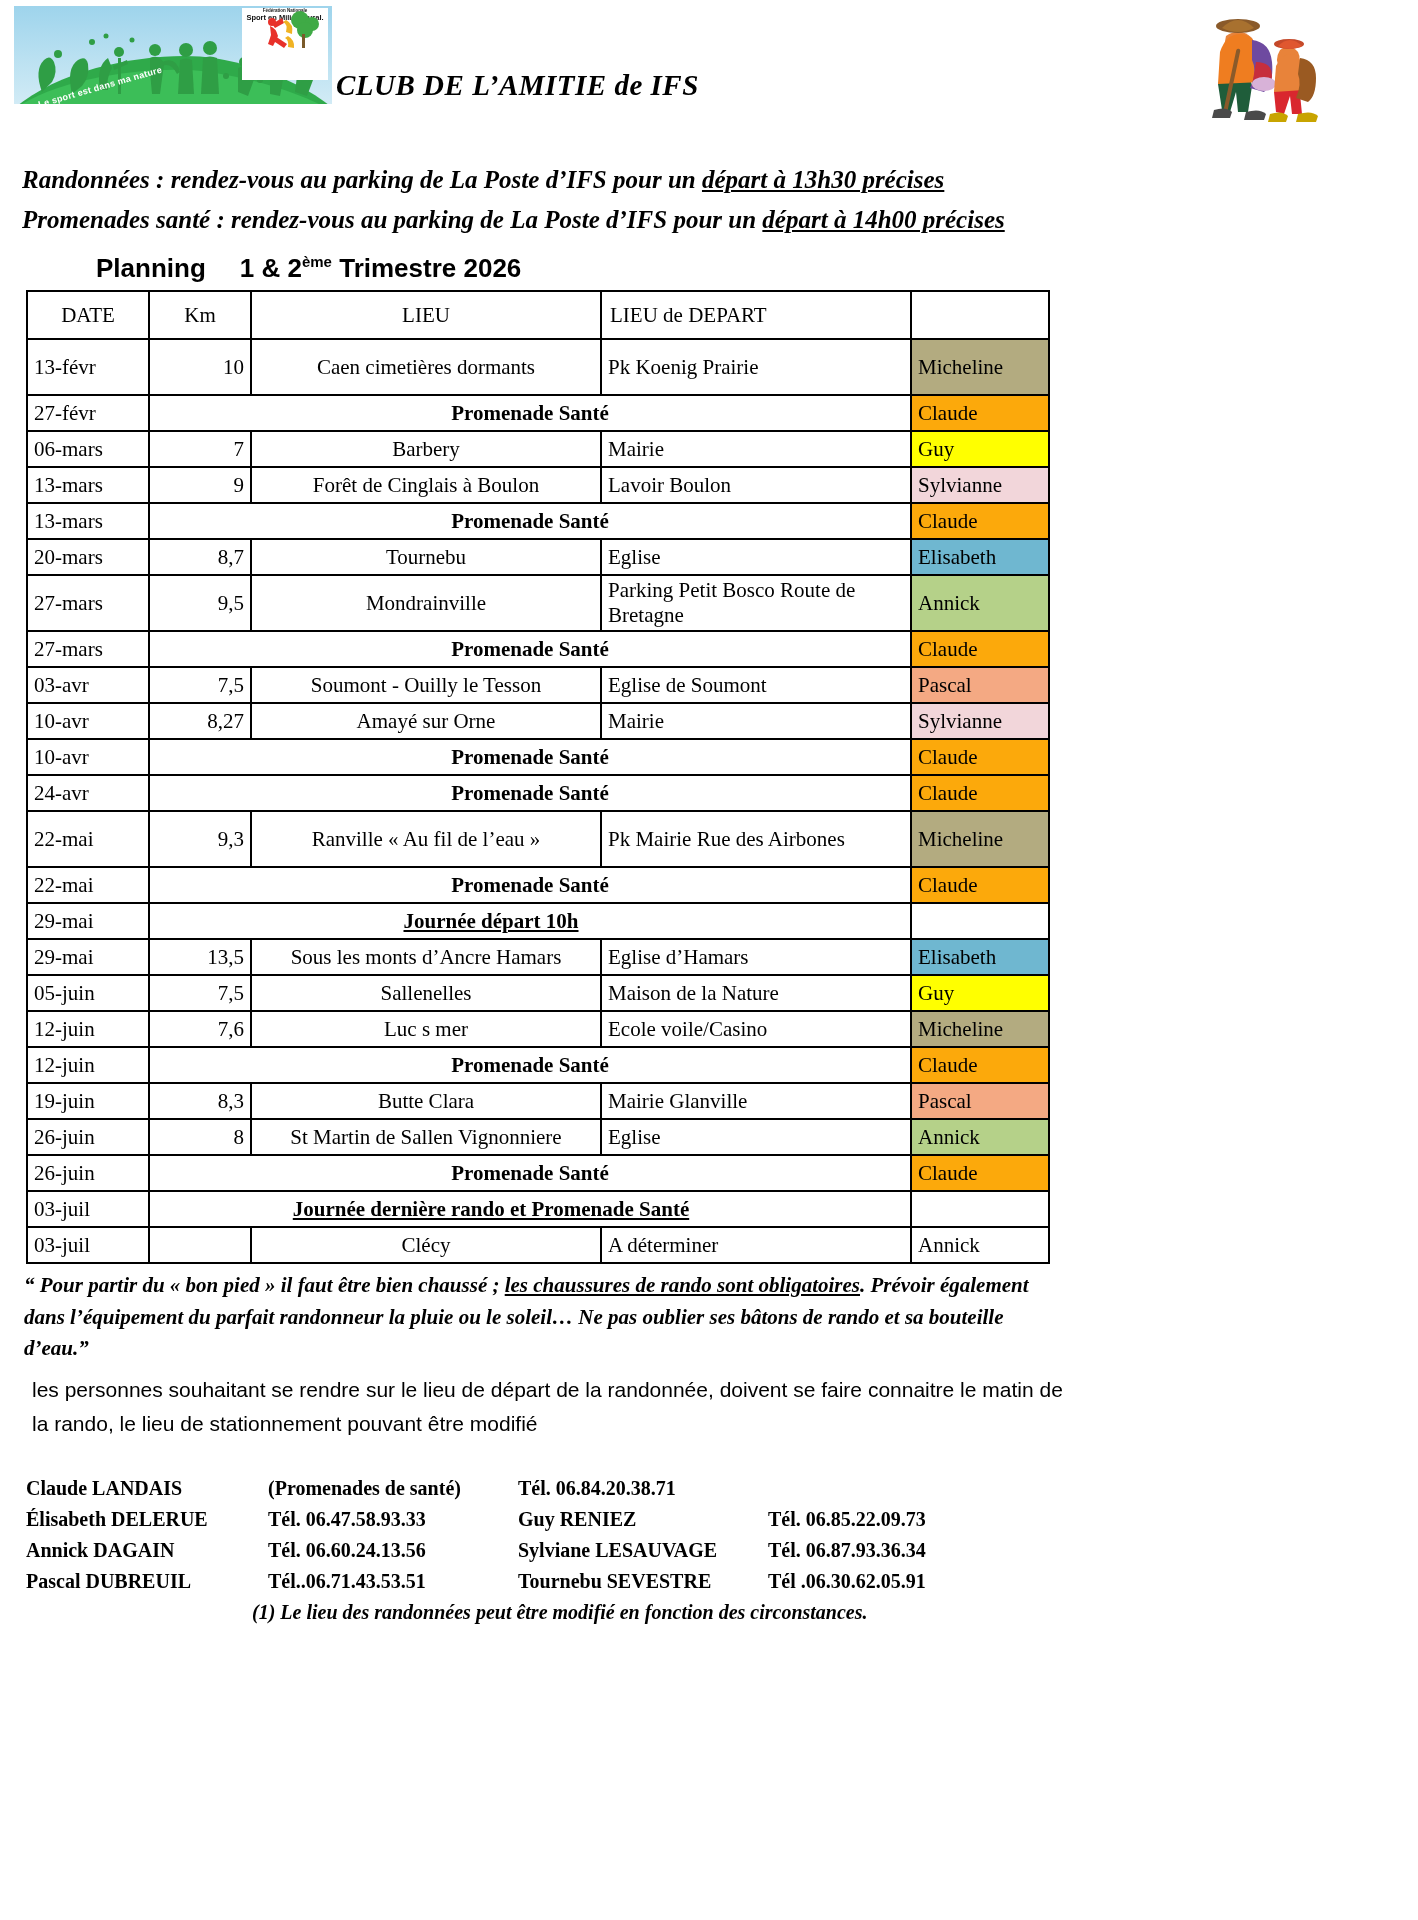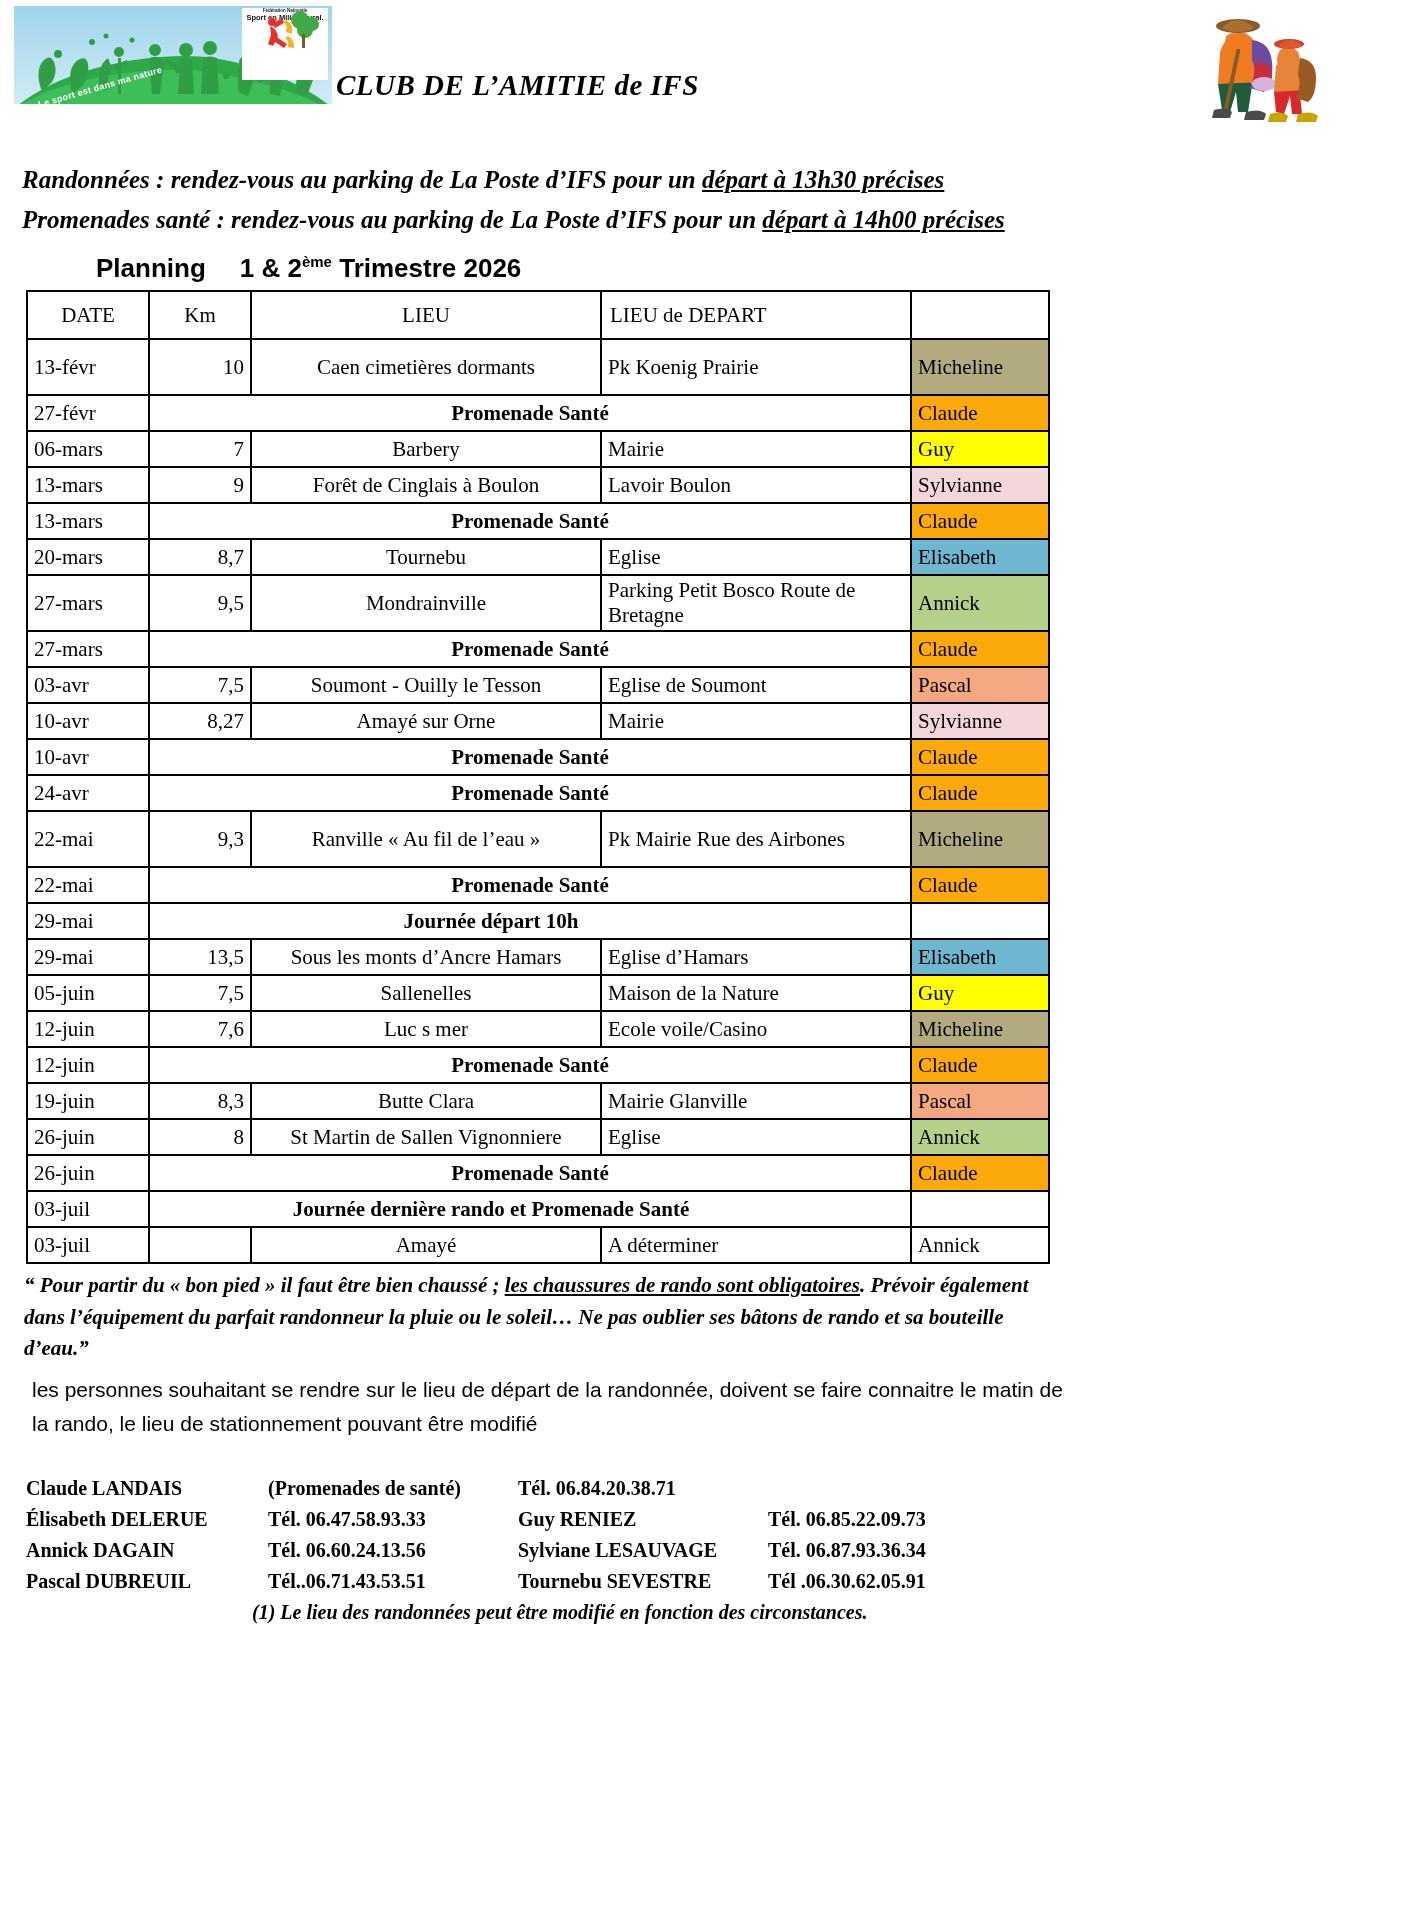--- a/index.html
+++ b/index.html
@@ -98,21 +98,21 @@
   td.dep   { text-align: left; padding-left: 8px; }
   td.name  {
     font-family:"Liberation Sans", sans-serif;
     font-size: 20px; text-align: left; padding-left: 8px;
     vertical-align: bottom;
   }
   td.promenade {
     text-align: center; font-weight: bold; font-size: 22px;
     padding-left: 0; padding-right: 150px;
   }
-  td.promenade.jd { padding-right: 84px; }
+  td.promenade.jd { padding-right: 84px; text-decoration: underline; }
   tr.r { height: 36px; }
   tr.r-tall { height: 56px; }
 
   
   .notes {
     margin: 6px 0 0 24px;
     font-family:"Liberation Serif", serif;
     font-style: italic; font-weight: bold;
     font-size: 21px; line-height: 1.5;
     width: 1030px;
@@ -397,21 +397,21 @@
         <td class="name" style="background: rgb(252, 169, 11);">Claude</td>
       </tr>
       <tr class="r">
         <td class="date">03-juil</td>
         <td class="promenade jd" colspan="3">Journée dernière rando     et     Promenade Santé</td>
         <td class="name" style="background: rgb(255, 255, 255);"></td>
       </tr>
       <tr class="r">
         <td class="date">03-juil</td>
         <td class="km"></td>
-        <td class="lieu">Amayé</td>
+        <td class="lieu">Clécy</td>
         <td class="dep">A déterminer</td>
         <td class="name" style="background: rgb(255, 255, 255);">Annick</td>
       </tr>
     </tbody>
 </table>
 
 <div class="notes">
   <span>“ Pour partir du « bon pied » il faut être bien chaussé ; </span><span class="u">les chaussures de rando sont obligatoires</span><span>. Prévoir également dans l’équipement du parfait randonneur la pluie ou le soleil… Ne pas oublier ses bâtons de rando et sa bouteille d’eau.”</span>
 </div>
 <div class="notes2"> les personnes souhaitant se rendre sur le lieu de départ de la randonnée, doivent se faire connaitre le matin de la rando, le lieu de stationnement pouvant être modifié</div>

